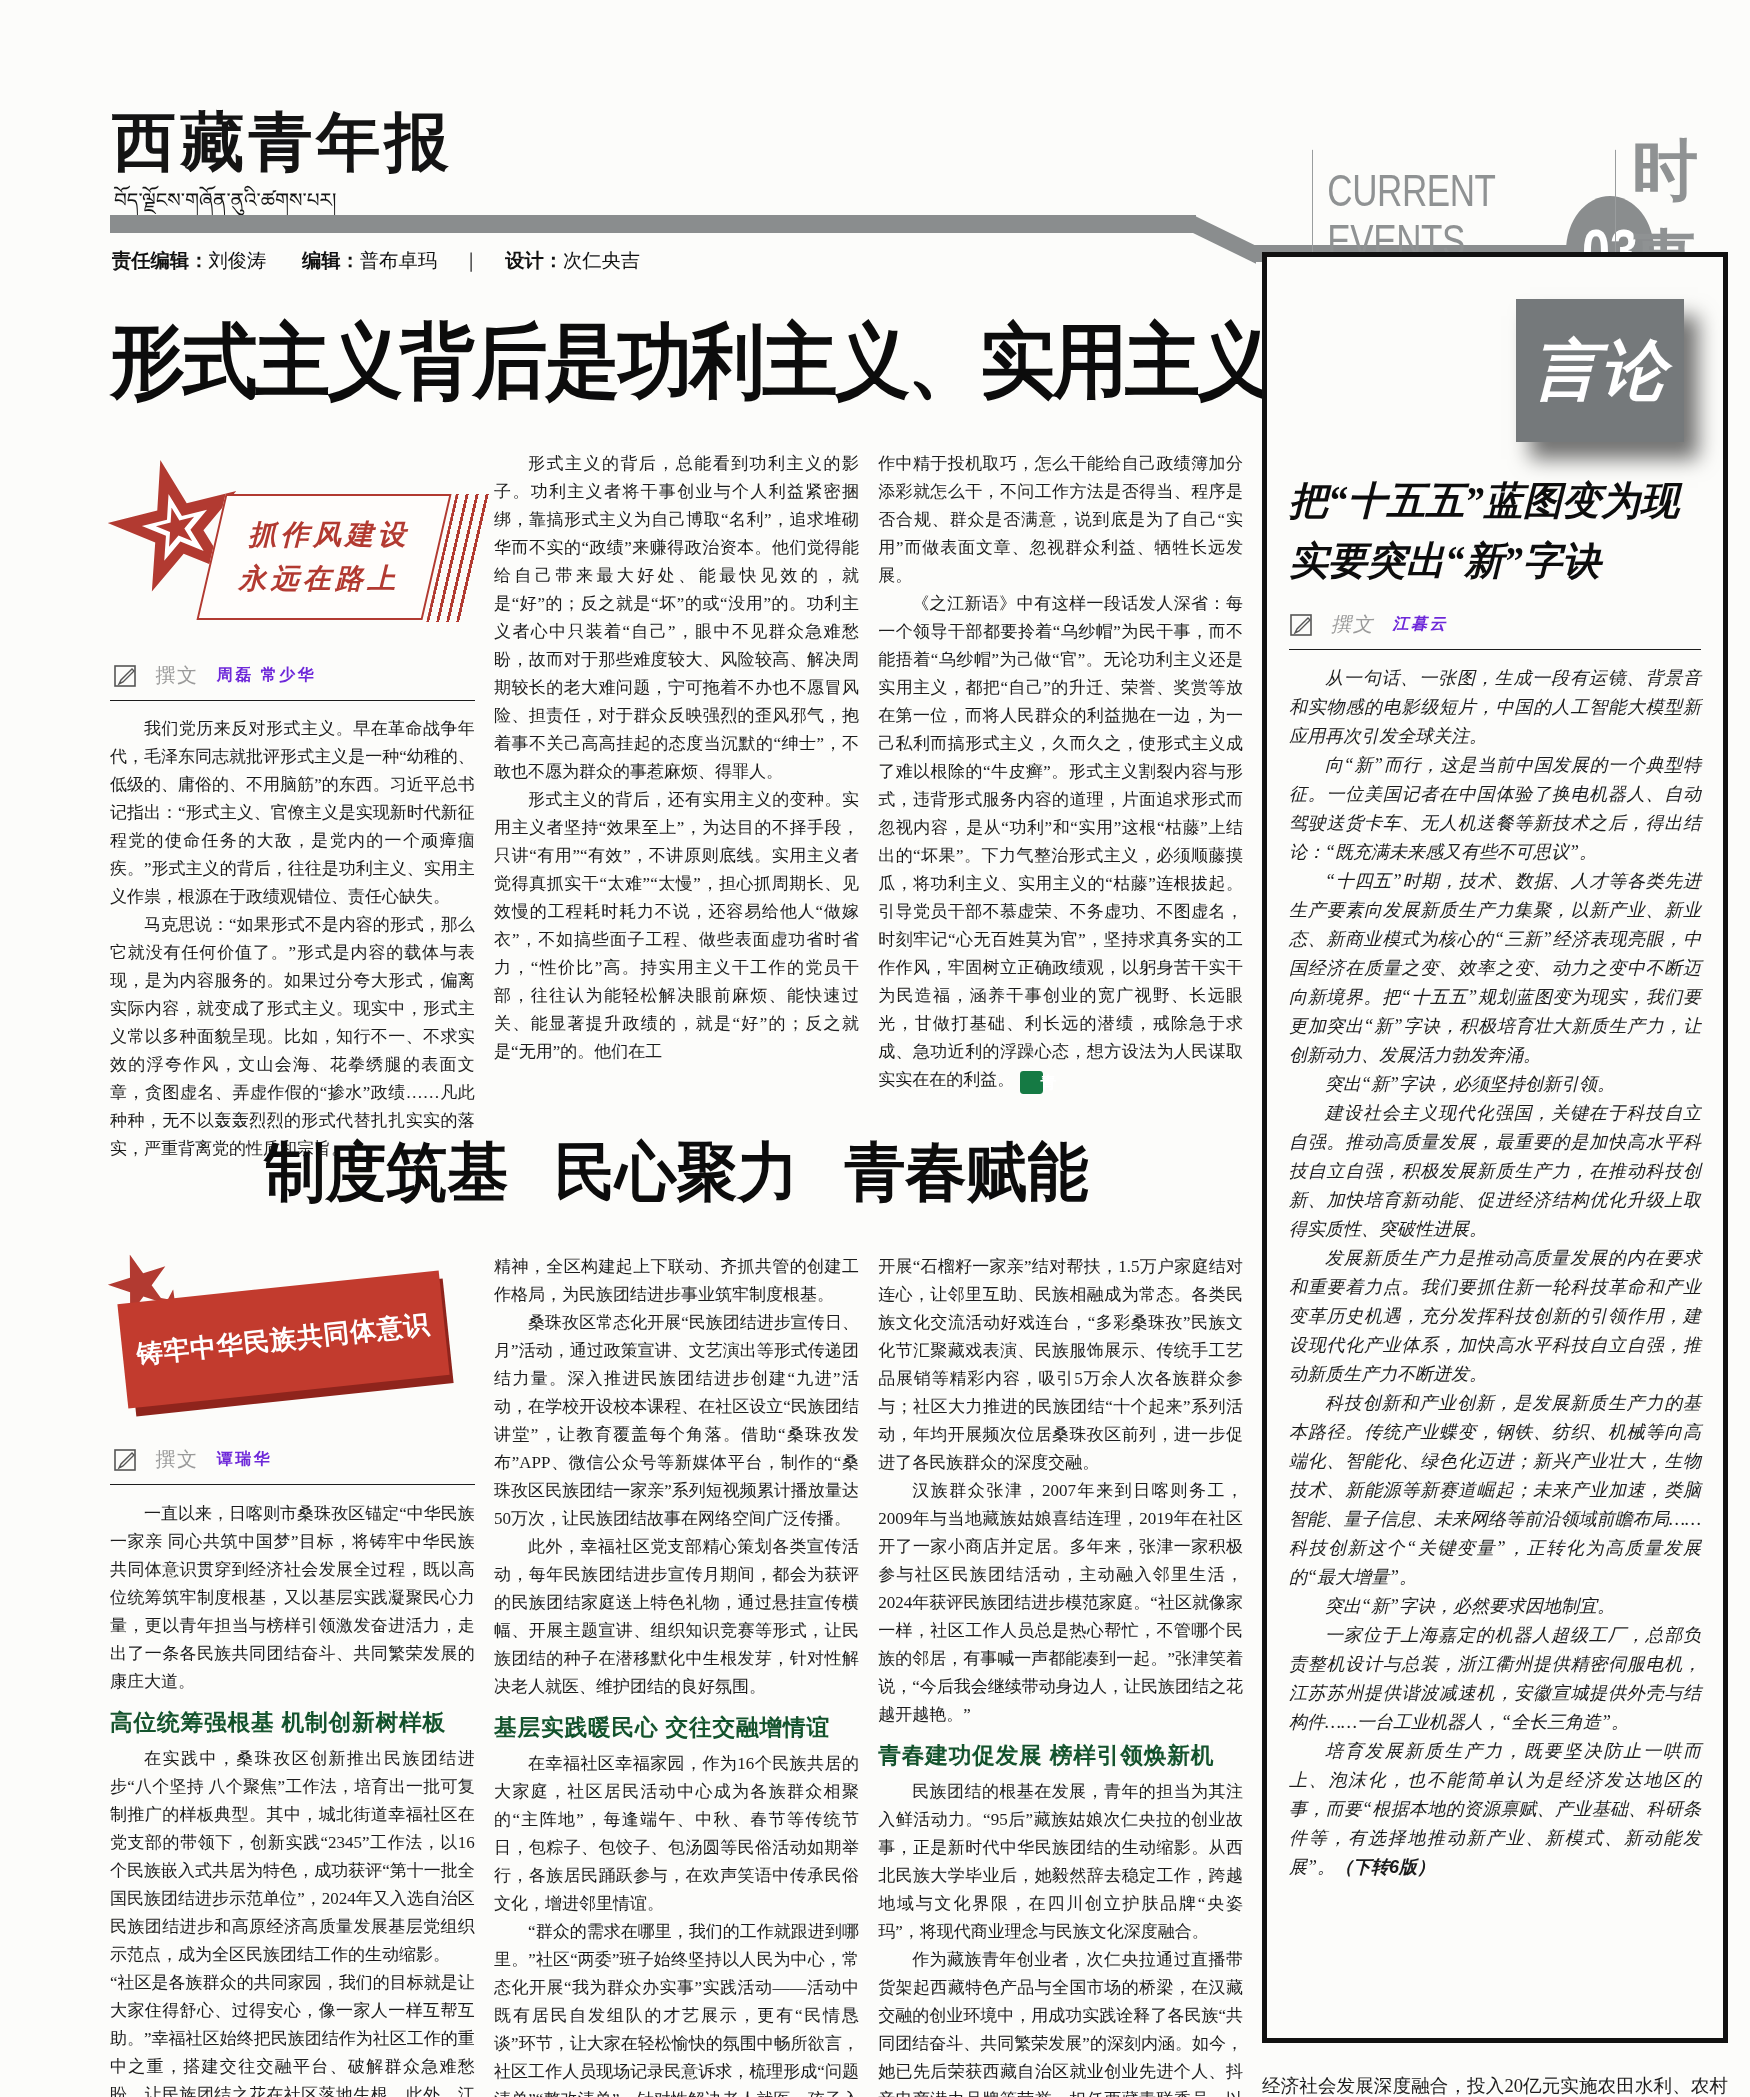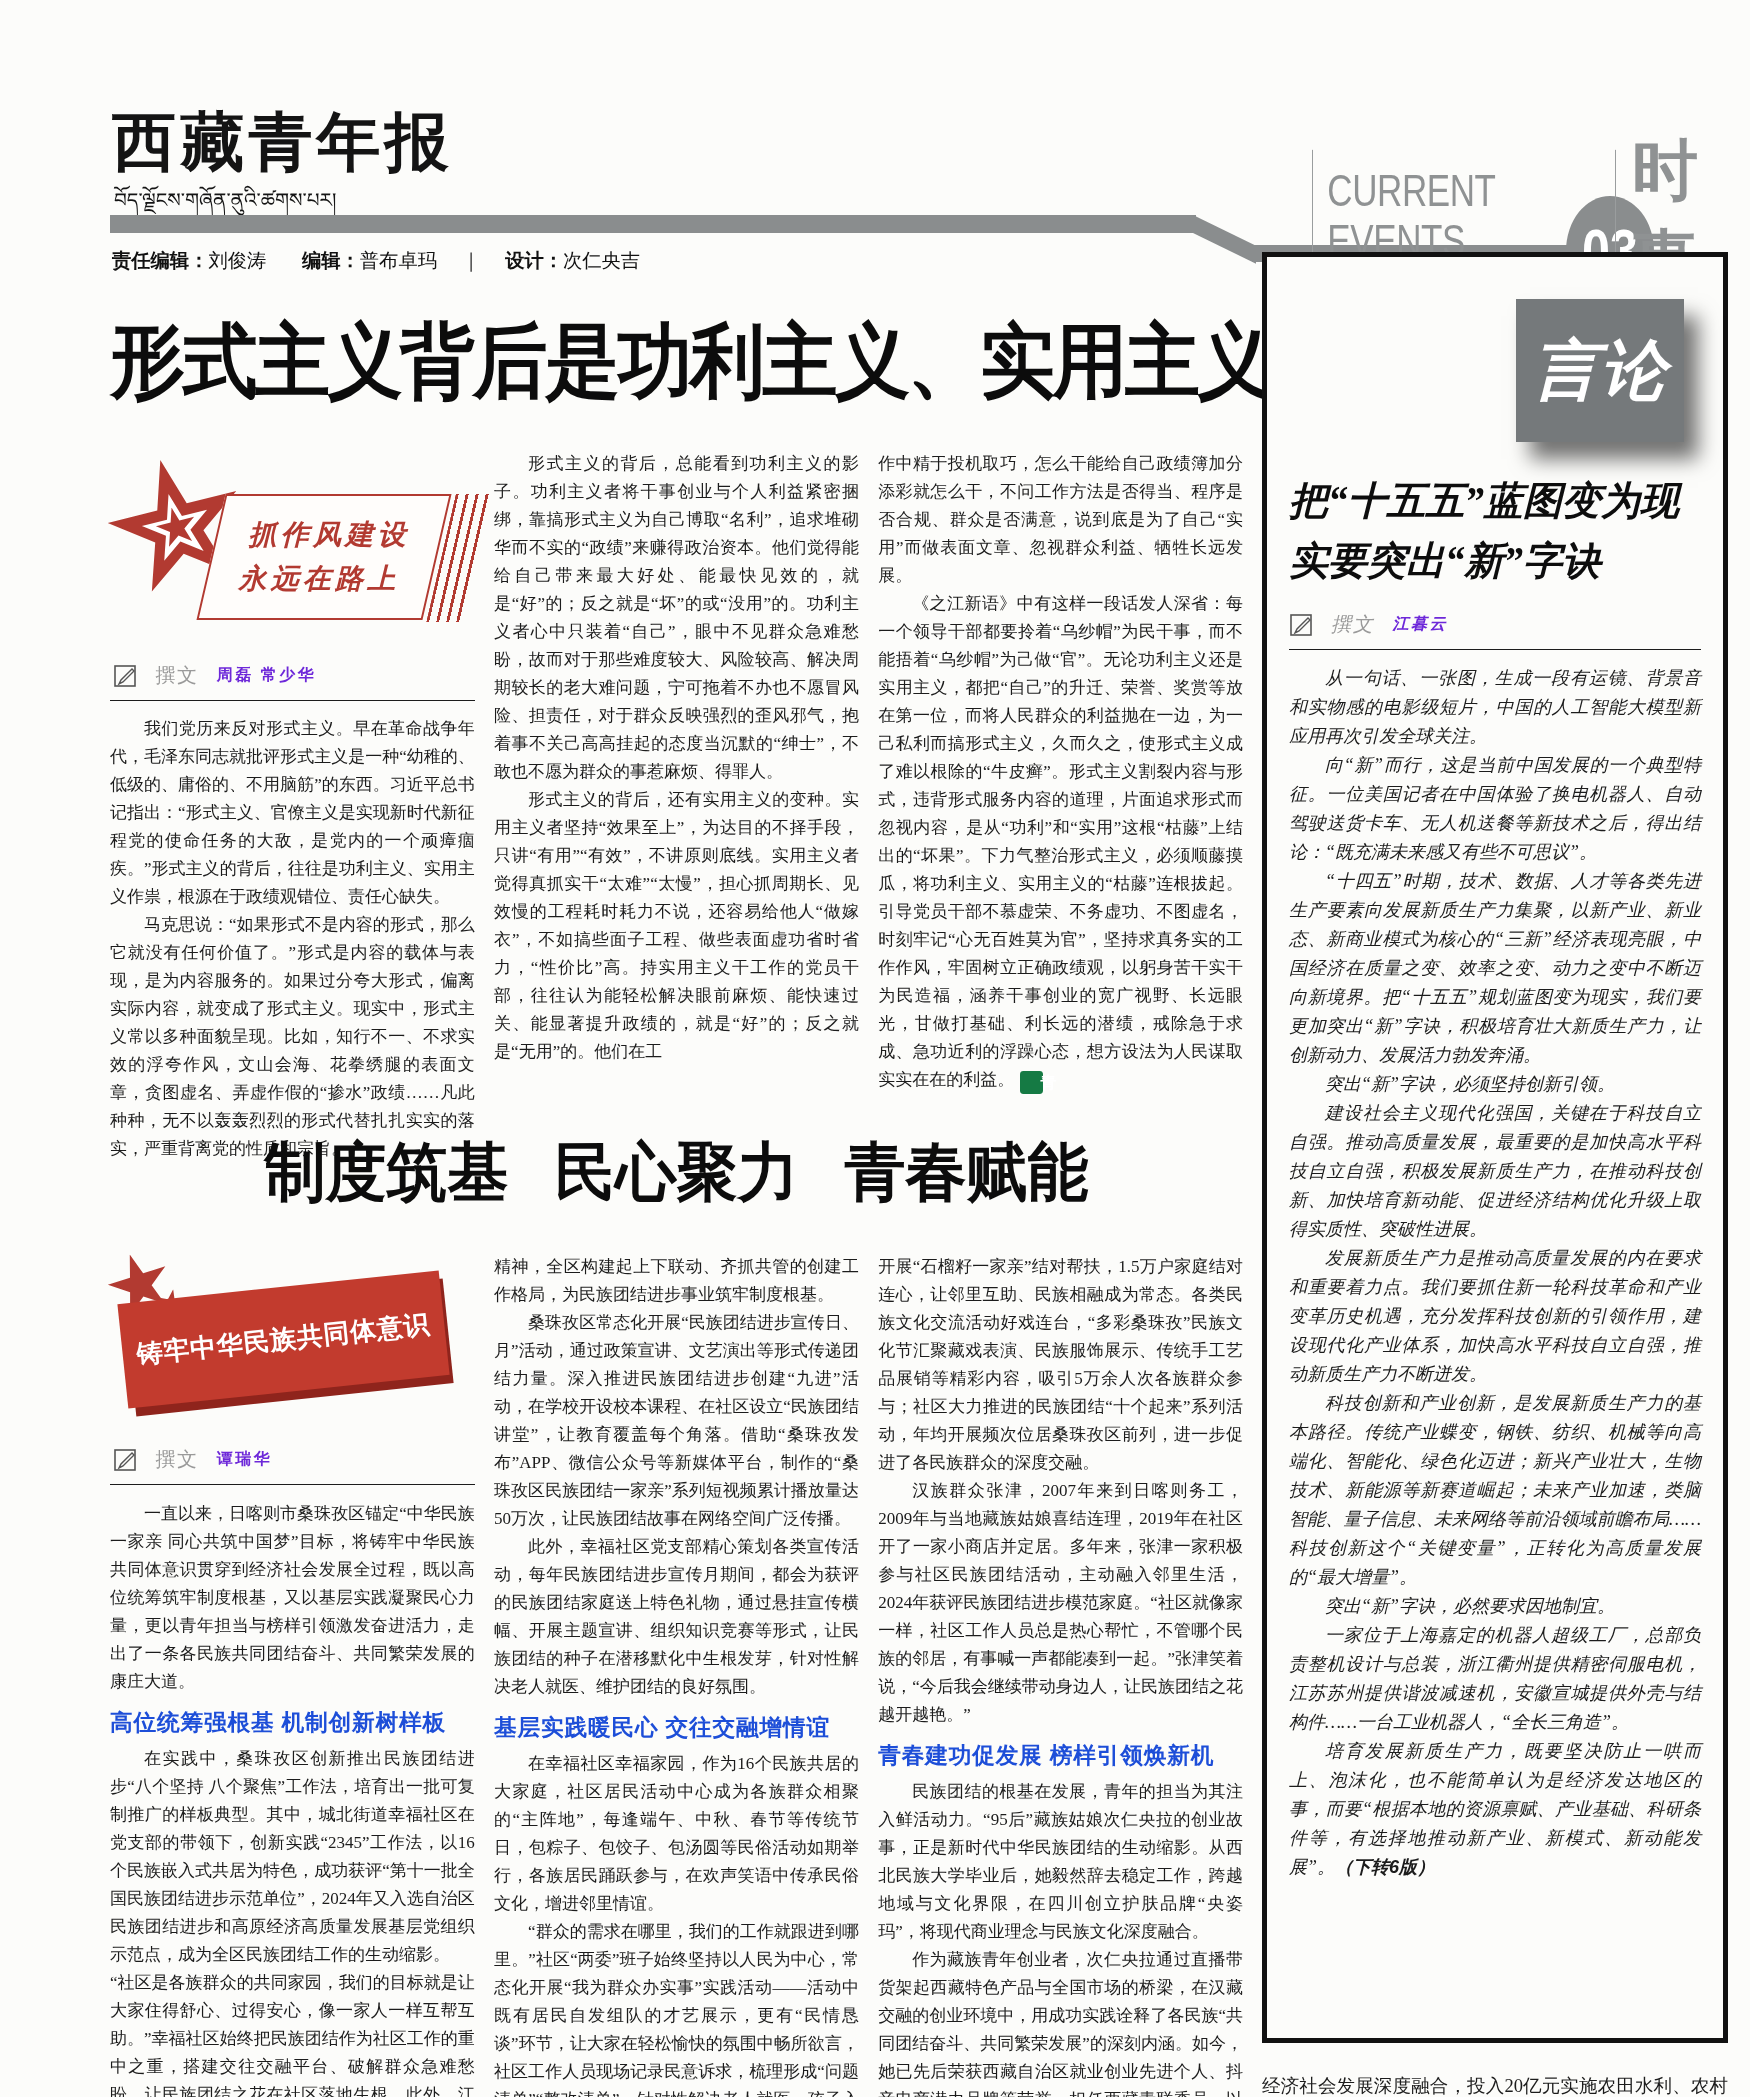--- a/index.html
+++ b/index.html
@@ -29,21 +29,21 @@
 
   
   .byline{display:flex;align-items:center;gap:18px;margin:11px 0 0 3.4px;}
   .byline .pen{flex:0 0 auto;}
   .byline .lbl{color:#9a9a9a;font-family:"Liberation Sans","DejaVu Sans",sans-serif;font-size:20px;letter-spacing:1.7px;}
   .byline .who{color:#6d28d9;font-family:"Liberation Sans","DejaVu Sans",sans-serif;font-weight:700;font-size:16px;letter-spacing:2.5px;}
   .byline-rule{border:none;border-top:1.7px solid #1c1c1c;margin:11px 0 14.3px 0;}
   .bp{font-size:17px;line-height:28px;text-align:justify;margin:0;color:#1c1c1c;}
   .ind{text-indent:2em;}
   .subhead{font-family:"Liberation Sans","DejaVu Sans",sans-serif;font-weight:700;font-size:22.7px;line-height:1.25;
-    color:#1d4ed8;margin:12.6px 0 8.4px 0;letter-spacing:0.8px;}
+    color:#14532d;margin:12.6px 0 8.4px 0;letter-spacing:0.8px;}
   .qing{display:inline-flex;align-items:center;justify-content:center;width:22.7px;height:22.7px;border-radius:3.4px;
     background:#157a44;color:#fff;font-family:"Liberation Sans","DejaVu Sans",sans-serif;font-weight:700;font-size:16px;
     vertical-align:-2.5px;margin-left:5.9px;}
 
   
   .article1{position:absolute;left:110px;top:267px;width:1133px;}
   .a1-headline{font-family:"Liberation Sans","DejaVu Sans",sans-serif;font-weight:900;font-size:75px;line-height:1.1;
     letter-spacing:-2.5px;color:#0c0c0c;white-space:nowrap;text-align:center;transform:scaleY(1.08);transform-origin:top center;}
   .cols{display:flex;gap:19.3px;margin-top:35px;}
   .col{flex:1 1 0;min-width:0;}

